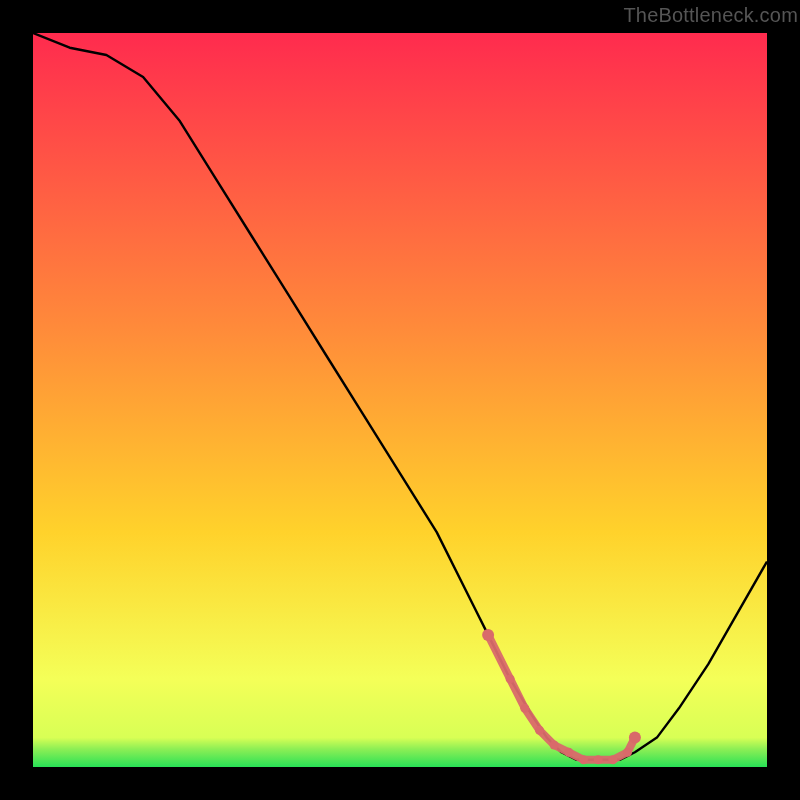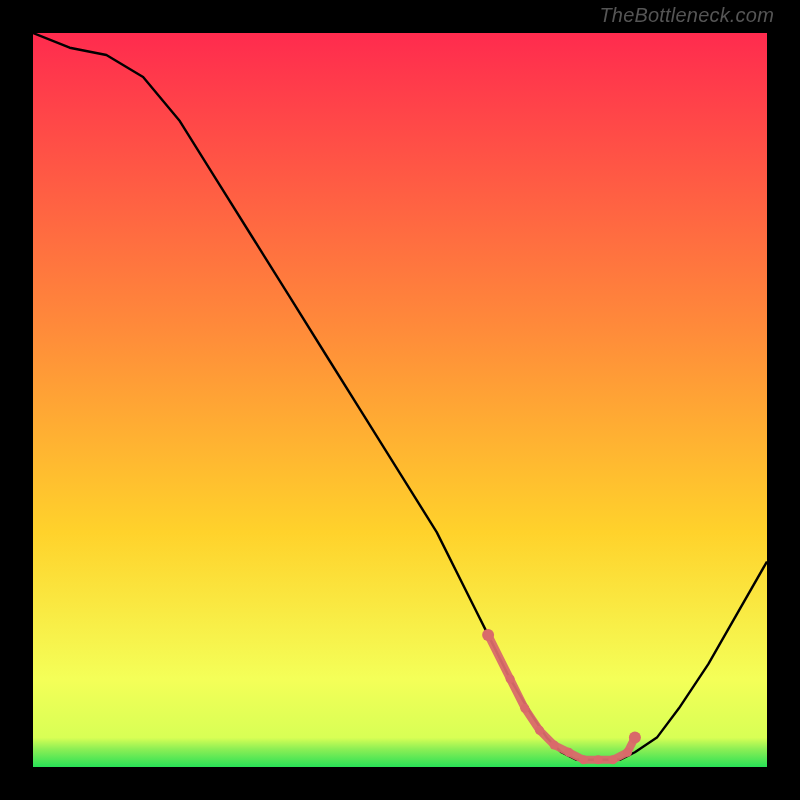--- a/index.html
+++ b/index.html
@@ -13,27 +13,26 @@
   }
   .frame {
     position: relative;
     width: 800px;
     height: 800px;
     background: #000;
   }
   .watermark {
     position: absolute;
     top: 4px;
-    right: 26px;
+    right: 2px;
     color: #555;
     font-size: 20px;
     font-weight: 500;
     letter-spacing: 0.2px;
     z-index: 50;
-    font-style: italic;
   }
   .plot-area {
     position: absolute;
     left: 33px;
     top: 33px;
     width: 734px;
     height: 734px;
     overflow: hidden;
   }
   .gradient {

